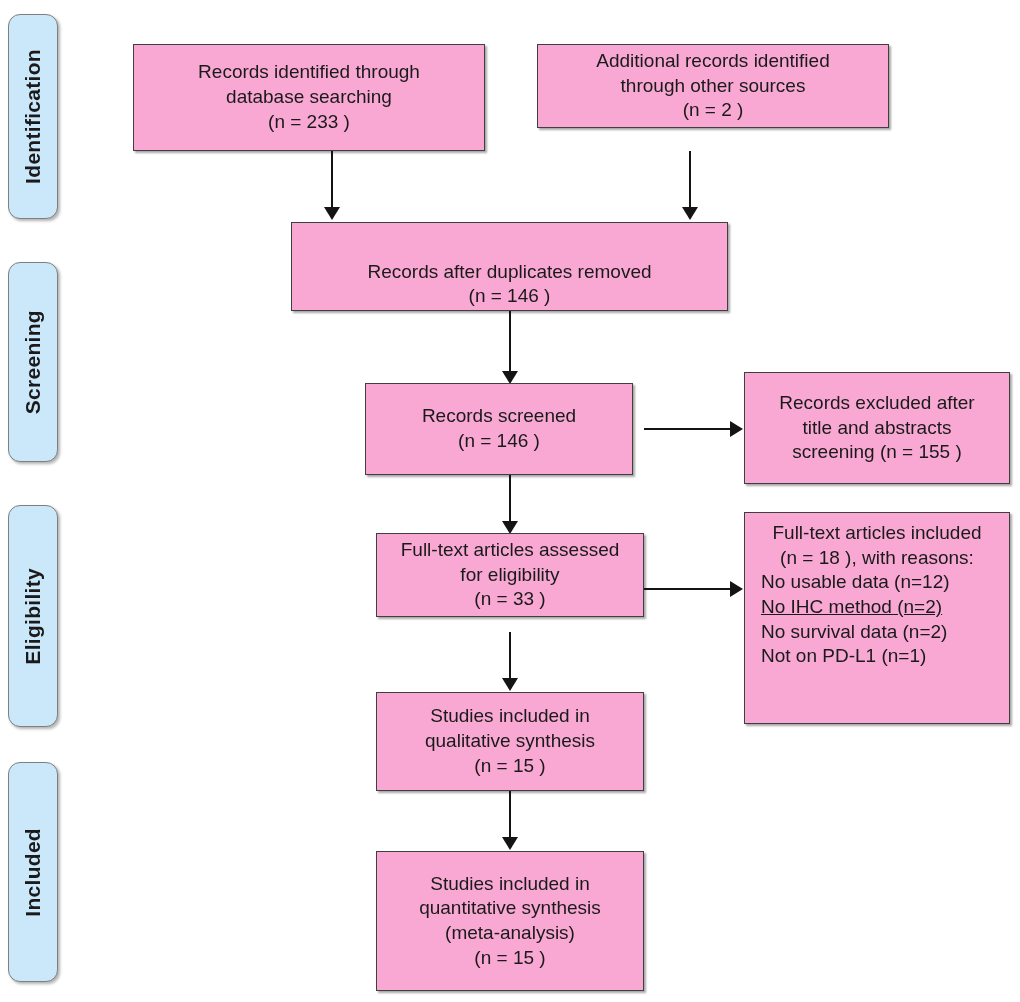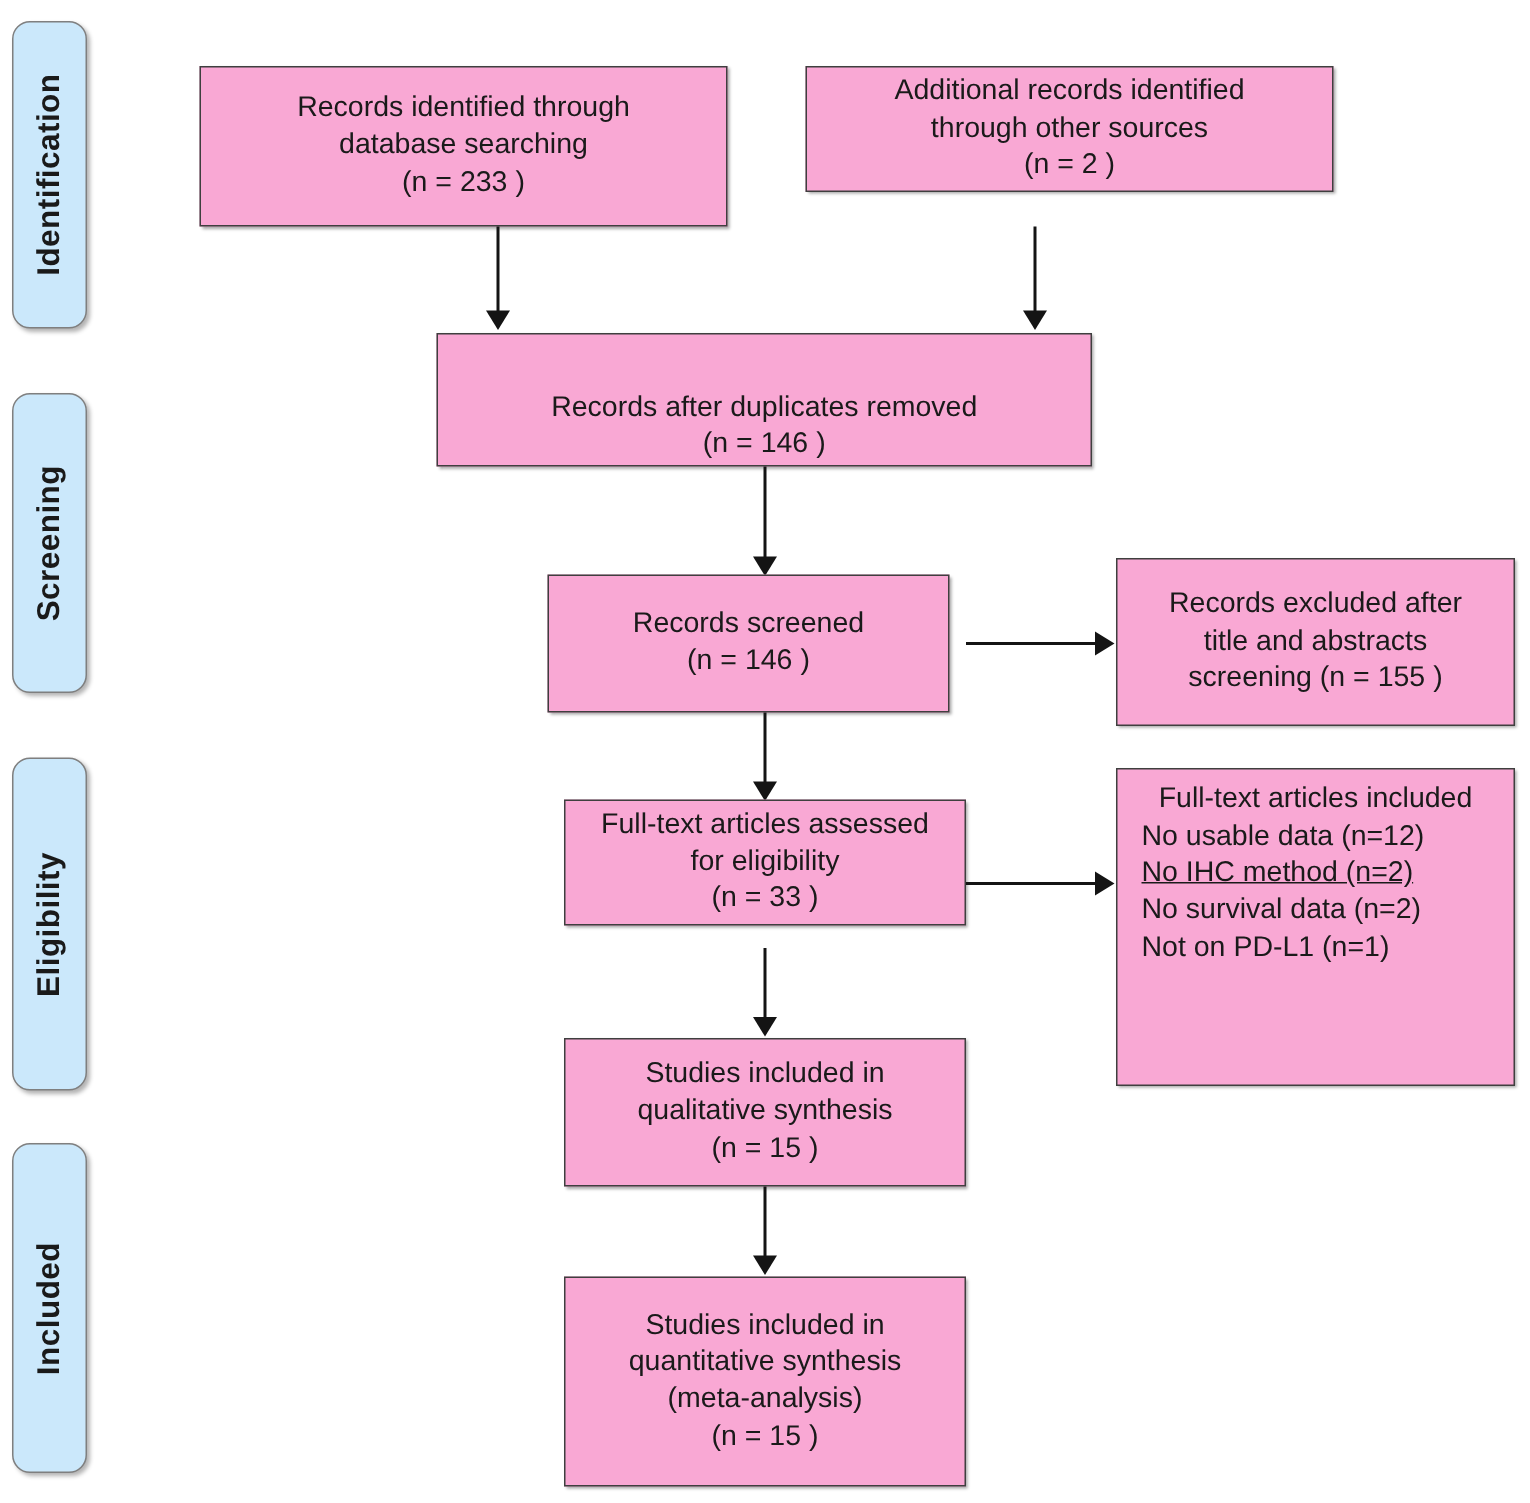--- a/index.html
+++ b/index.html
@@ -154,20 +154,21 @@
   <div class="arrow-down" style="left:502px; top:521px;"></div>
 
   <div class="flow-box" style="left:376px; top:533px; width:268px; height:84px;">
     <div class="line">Full-text articles assessed</div>
     <div class="line">for eligibility</div>
     <div class="line">(n = 33  )</div>
   </div>
 
   <div class="flow-box" style="left:744px; top:512px; width:266px; height:212px; justify-content:flex-start; padding-top:8px;">
     <div class="line">Full-text articles included</div>
+    <div class="line">(n =  18 ), with reasons:</div>
     <div class="line" style="align-self:flex-start; padding-left:10px;">No usable data (n=12)</div>
     <div class="line" style="align-self:flex-start; padding-left:10px;text-decoration:underline;">No IHC method (n=2)</div>
     <div class="line" style="align-self:flex-start; padding-left:10px;">No survival data (n=2)</div>
     <div class="line" style="align-self:flex-start; padding-left:10px;">Not on PD-L1 (n=1)</div>
   </div>
 
   <div class="hline" style="left:644px; top:588px; width:88px;"></div>
   <div class="arrow-right" style="left:730px; top:581px;"></div>
 
   <div class="vline" style="left:509px; top:632px; height:50px;"></div>

